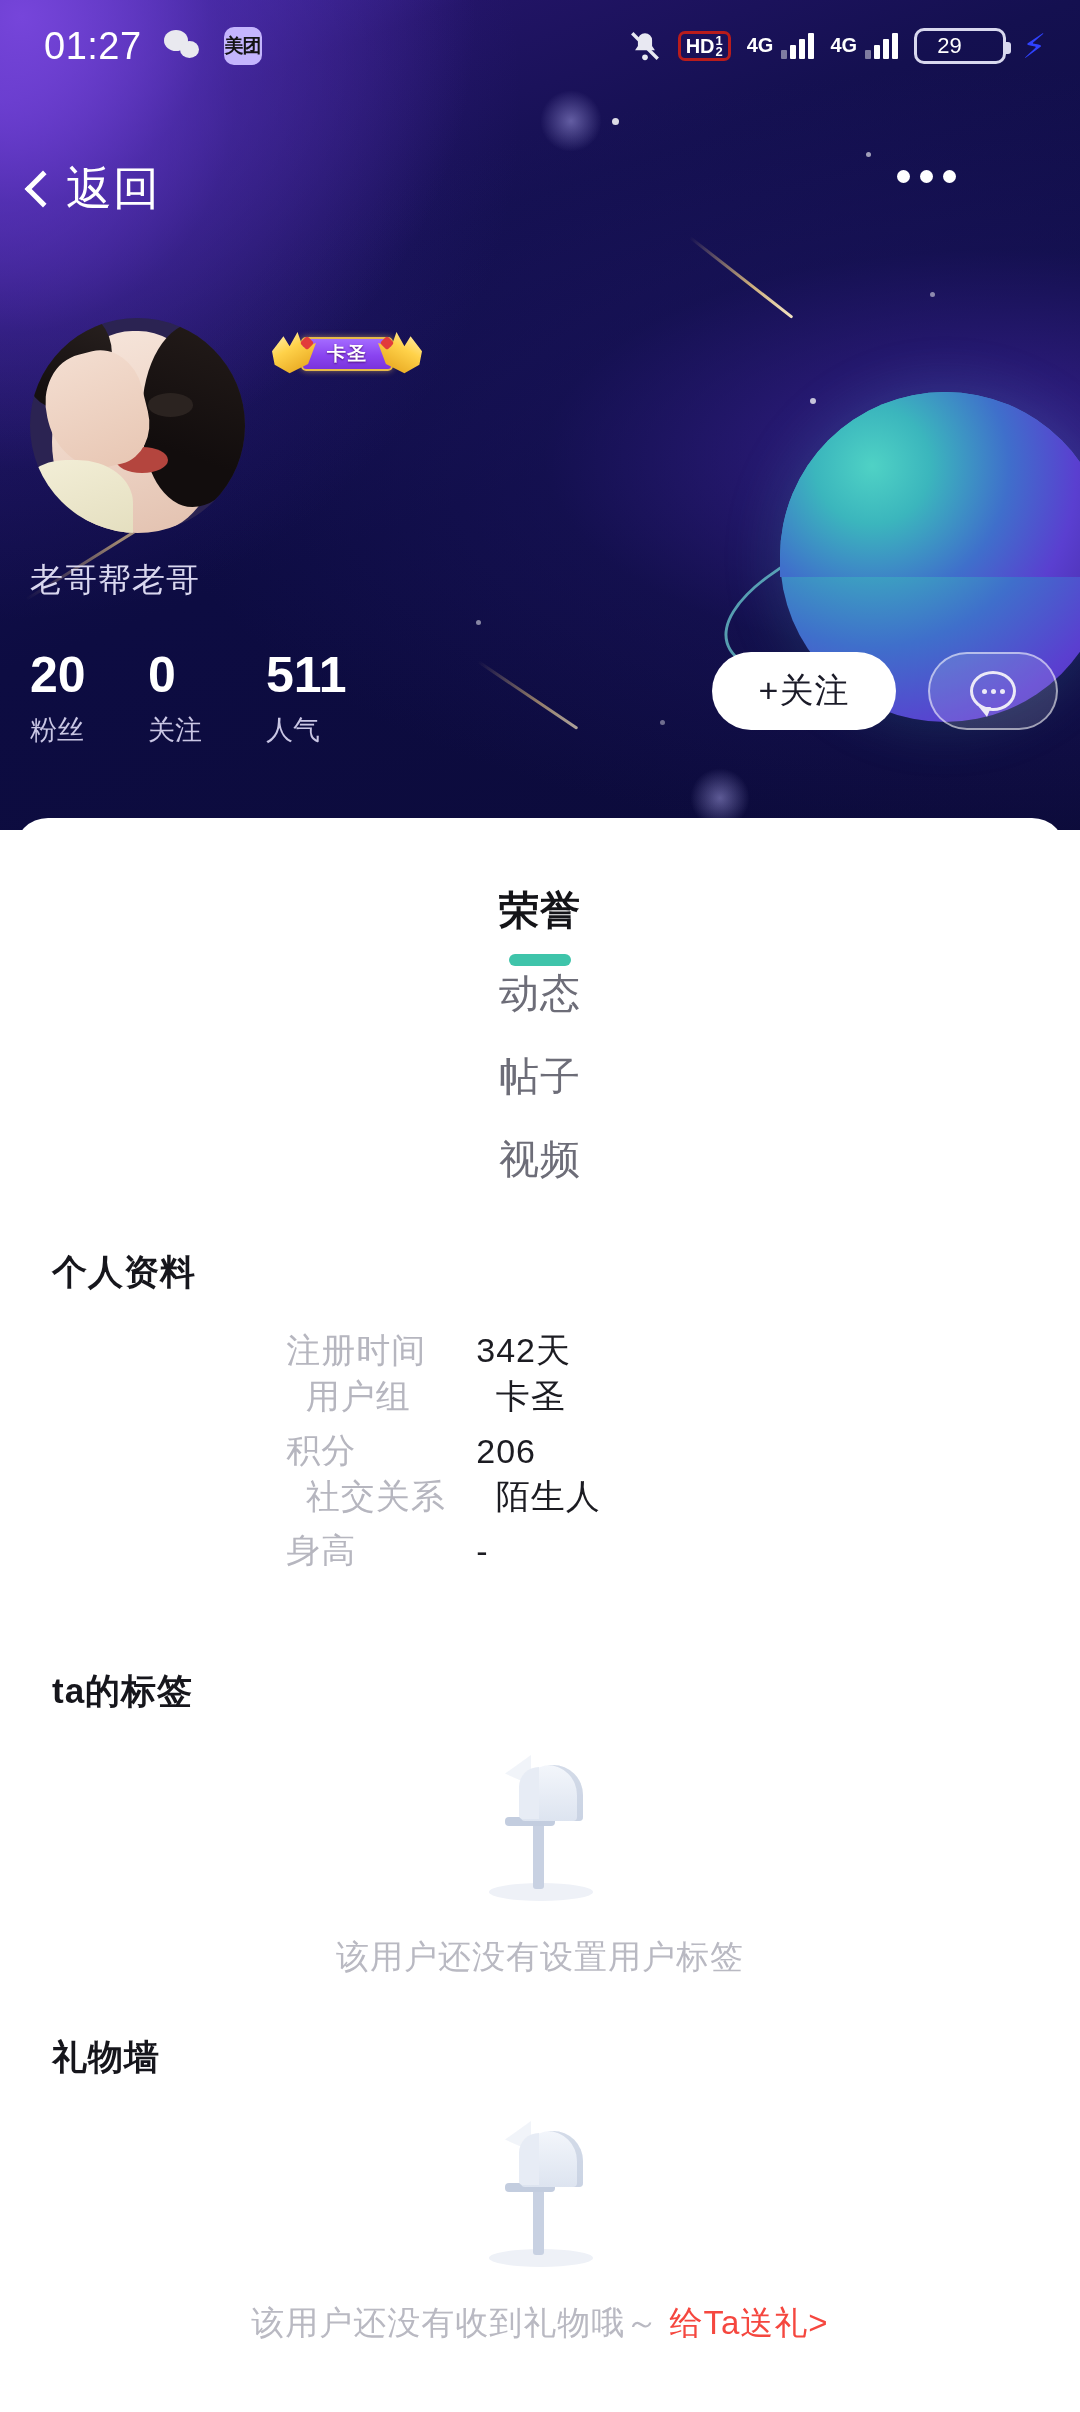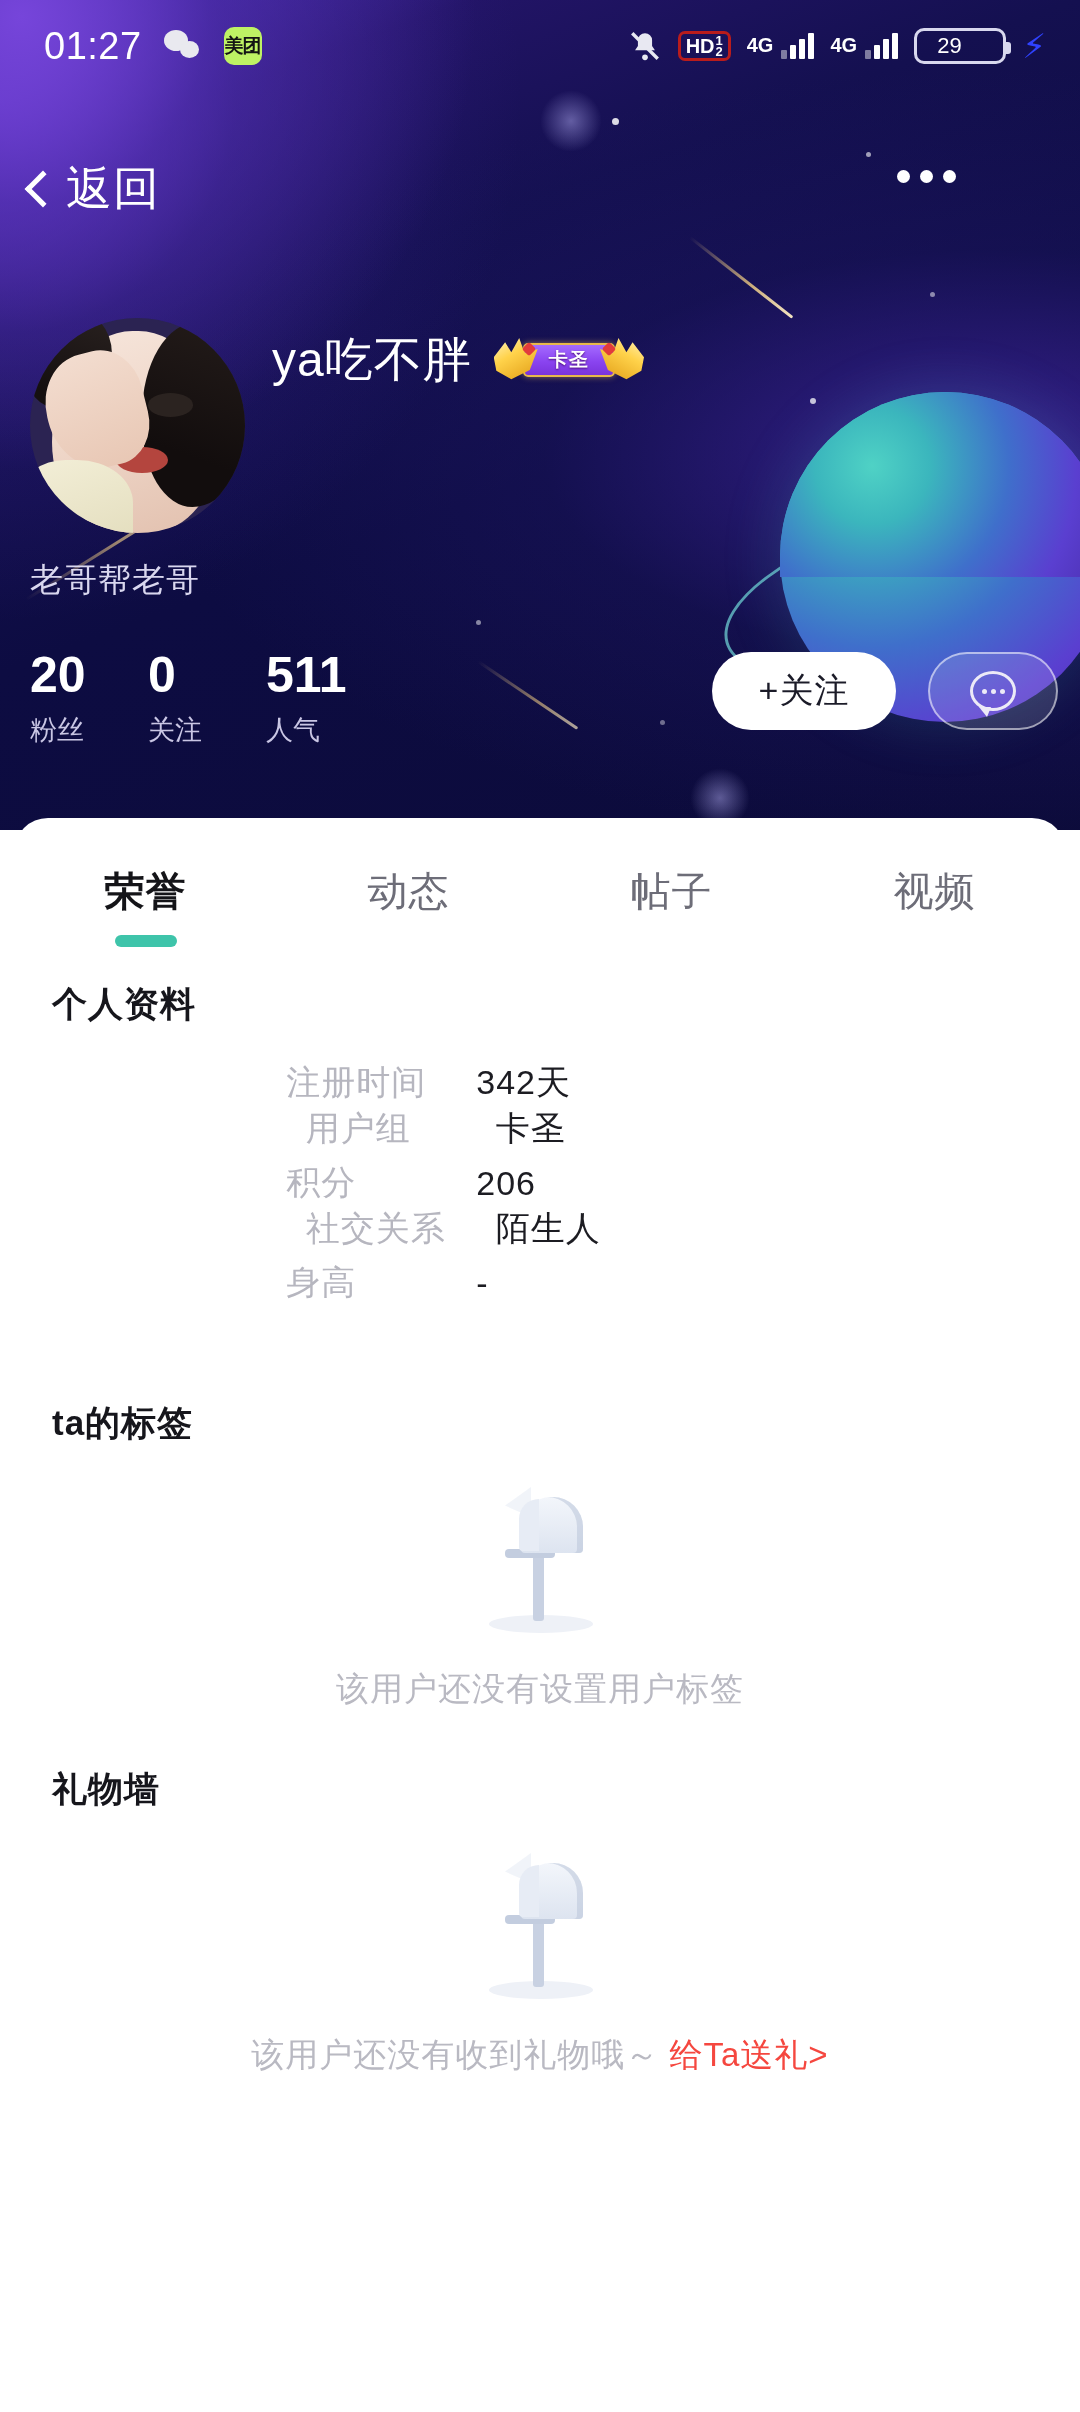--- a/index.html
+++ b/index.html
@@ -62,21 +62,21 @@
   .sb-left{ display:flex; align-items:center; gap:22px; }
   .sb-time{ color:#fff; font-size:38px; letter-spacing:.5px; font-family:"Liberation Sans",sans-serif; }
   .sb-right{ display:flex; align-items:center; gap:16px; }
 
   .ic-wechat{ position:relative; width:38px; height:32px; }
   .ic-wechat i{ position:absolute; display:block; border-radius:50%; background:#e9e9ef; }
   .ic-wechat i.b1{ width:24px; height:21px; left:0; top:0; }
   .ic-wechat i.b2{ width:19px; height:17px; left:16px; top:11px; }
 
   .ic-meituan{
-    width:38px;height:38px;border-radius:10px;background:#bef264;
+    width:38px;height:38px;border-radius:10px;background:#c4b5fd;
     display:flex;align-items:center;justify-content:center;
     font-size:19px;color:#141414;font-weight:bold;letter-spacing:-1px;
   }
 
   .ic-bellmute{ position:relative; width:34px; height:34px; }
   .ic-hd{
     border:3px solid #b91c1c; border-radius:7px; color:#fff;
     font-size:20px; font-weight:bold; padding:1px 5px 1px 5px; line-height:22px;
     display:flex; align-items:center; letter-spacing:0;
   }
@@ -175,21 +175,21 @@
   .bubble:after{ content:""; position:absolute; left:6px; bottom:-9px; width:0;height:0;
     border-left:8px solid transparent;border-right:4px solid transparent;border-top:10px solid #eceaf7; }
   .bubble i{ width:5px;height:5px;border-radius:50%;background:#eceaf7;display:block; }
 
   
   .sheet{
     position:absolute; left:14px; top:818px; width:1052px; height:1594px;
     background:#fff; border-radius:34px 34px 0 0; z-index:10;
   }
 
-  .tabs{ display:flex; padding:0; margin-top:46px; }
+  .tabs{ display:flex; padding:0; margin-top:65px;flex-direction:column; }
   .tab{ flex:1; text-align:center; position:relative; padding-bottom:28px; }
   .tab .t-label{ font-size:40px; color:#6d6d78; letter-spacing:1px; }
   .tab.active .t-label{ color:#141418; font-weight:bold; }
   .tab.active:after{
     content:""; position:absolute; left:50%; transform:translateX(-50%);
     bottom:0; width:62px;height:12px;border-radius:6px;background:#3ec4aa;
   }
 
   .section-title{ font-size:35px; color:#16161c; font-weight:bold; letter-spacing:1px; padding:0 38px; }
 
@@ -312,21 +312,20 @@
     <div class="av-hair-l"></div>
     <div class="av-eye l"></div>
     <div class="av-eye r"></div>
     <div class="av-lip"></div>
     <div class="av-hand"></div>
     <div class="av-sleeve"></div>
   </div>
 </div>
 
 <div class="name-row">
-  <div class="username">ya吃不胖</div>
   <div class="badge">
     <span class="wing l"></span>
     <span class="wing r"></span>
     <span class="gem g1"></span>
     <span class="gem g2"></span>
     <span class="plate">
         <span>卡圣</span>
       </span>
   </div>
 </div>

